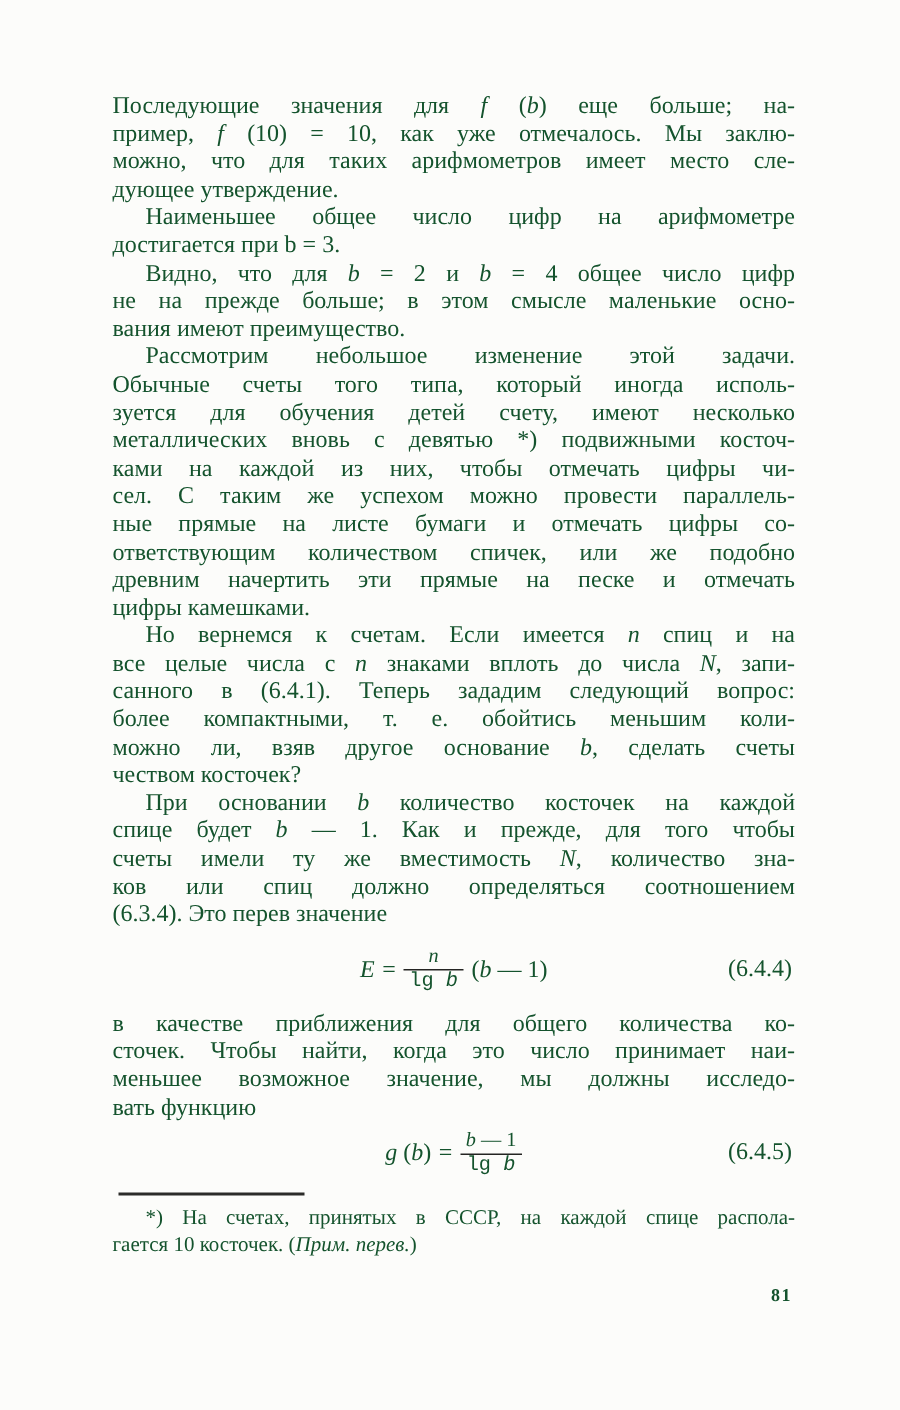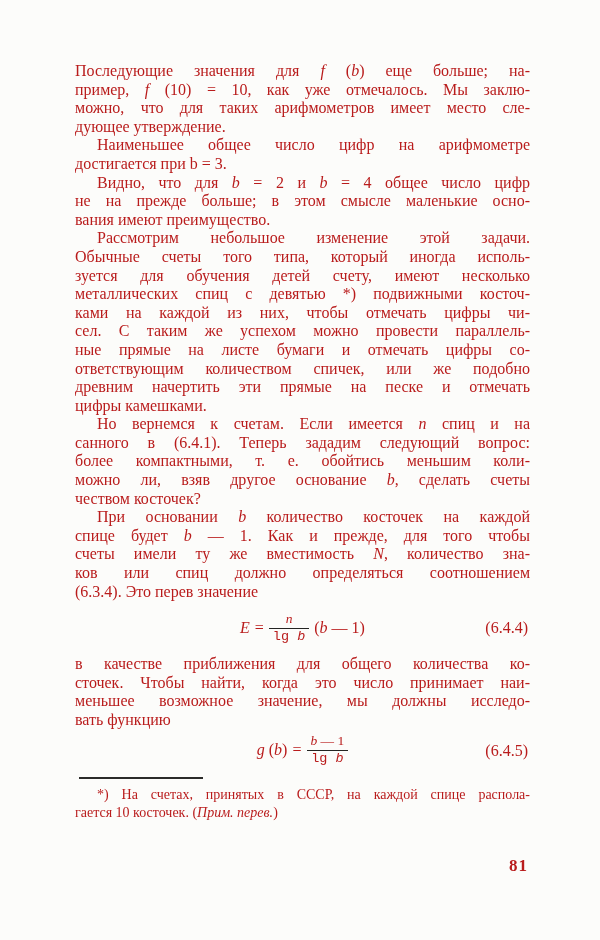--- a/index.html
+++ b/index.html
@@ -2,21 +2,21 @@
 <html><head>
 <meta charset="utf-8">
 <style>
   html,body{margin:0;padding:0;}
   .page{
     position:relative;
     width:600px;height:940px;
     background:#fcfcfa;
     overflow:hidden;
     font-family:"Liberation Serif","DejaVu Serif",serif;
-    color:#b91c1c;
+    color:#14532d;
   }
   .text-col{
     position:absolute;
     left:75px;top:0;
     width:455px;
     padding-top:62px;
     font-size:16px;
     line-height:18.6px;
   }
   .para{margin:0;}
@@ -64,21 +64,21 @@
     width:124px;
     border-top:2px solid #2b2b29;
     margin:5px 0 7px 4px;
   }
   .footnote-para{font-size:14px;line-height:18px;}
   .footnote-para .line.first{text-indent:33px;}
 
   .page-number{
     position:absolute;
     top:856px;right:72px;
-    font-size:17px;
+    font-size:12px;
     font-weight:700;
     letter-spacing:1px;
   }
 </style>
 </head>
 <body>
 
 <div class="page">
   <main class="text-col" id="blocks">
       <div class="para">
@@ -93,30 +93,31 @@
       </div>
       <div class="para indent">
         <div class="line first"><span>Видно, что для </span><span class="i">b</span><span> = 2 и </span><span class="i">b</span><span> = 4 общее число цифр</span></div>
         <div class="line"><span>не на прежде больше; в этом смысле маленькие осно-</span></div>
         <div class="line last"><span>вания имеют преимущество.</span></div>
       </div>
       <div class="para indent">
         <div class="line first"><span>Рассмотрим небольшое изменение этой задачи.</span></div>
         <div class="line"><span>Обычные счеты того типа, который иногда исполь-</span></div>
         <div class="line"><span>зуется для обучения детей счету, имеют несколько</span></div>
-        <div class="line"><span>металлических спиц с девятью *) подвижными косточ-</span></div>
+        <div class="line"><span>металлических вновь с девятью *) подвижными косточ-</span></div>
         <div class="line"><span>ками на каждой из них, чтобы отмечать цифры чи-</span></div>
         <div class="line"><span>сел. С таким же успехом можно провести параллель-</span></div>
         <div class="line"><span>ные прямые на листе бумаги и отмечать цифры со-</span></div>
         <div class="line"><span>ответствующим количеством спичек, или же подобно</span></div>
         <div class="line"><span>древним начертить эти прямые на песке и отмечать</span></div>
         <div class="line last"><span>цифры камешками.</span></div>
       </div>
       <div class="para indent">
         <div class="line first"><span>Но вернемся к счетам. Если имеется </span><span class="i">n</span><span> спиц и на</span></div>
+        <div class="line"><span>все целые числа с </span><span class="i">n</span><span> знаками вплоть до числа </span><span class="i">N</span><span>, запи-</span></div>
         <div class="line"><span>санного в (6.4.1). Теперь зададим следующий вопрос:</span></div>
         <div class="line"><span>более компактными, т. е. обойтись меньшим коли-</span></div>
         <div class="line"><span>можно ли, взяв другое основание </span><span class="i">b</span><span>, сделать счеты</span></div>
         <div class="line last"><span>чеством косточек?</span></div>
       </div>
       <div class="para indent">
         <div class="line first"><span>При основании </span><span class="i">b</span><span> количество косточек на каждой</span></div>
         <div class="line"><span>спице будет </span><span class="i">b</span><span> — 1. Как и прежде, для того чтобы</span></div>
         <div class="line"><span>счеты имели ту же вместимость </span><span class="i">N</span><span>, количество зна-</span></div>
         <div class="line"><span>ков или спиц должно определяться соотношением</span></div>

